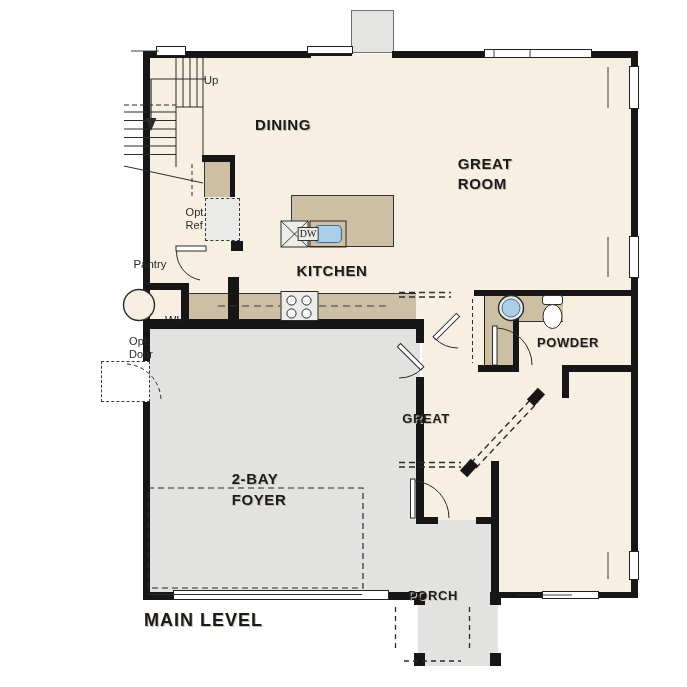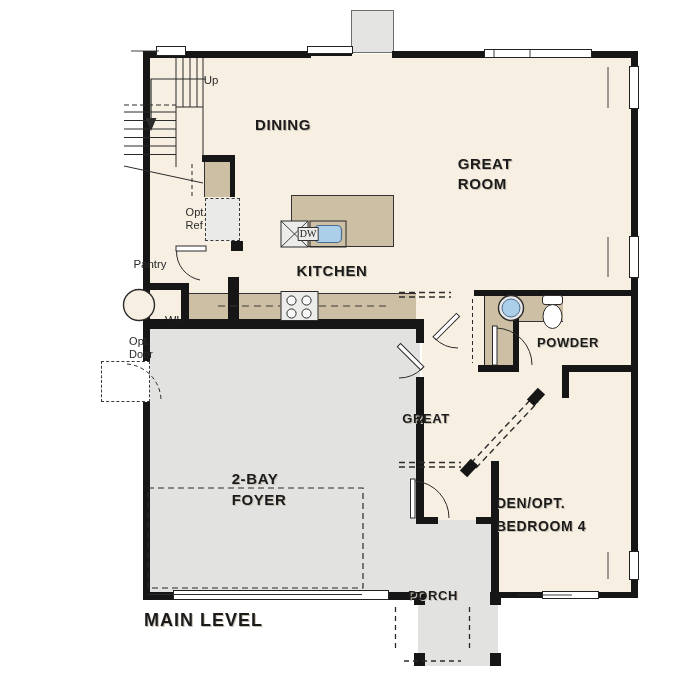--- a/index.html
+++ b/index.html
@@ -178,24 +178,20 @@
   </svg>
 
   <div class="lbl room-lbl" style="left:283px;top:124px;font-size:15px;">DINING</div>
   <div class="lbl room-lbl" style="left:485px;top:174px;font-size:15px;line-height:20px;">
     <span style="display:block">GREAT</span>
     <span style="display:block">ROOM</span>
   </div>
   <div class="lbl room-lbl" style="left:300px;top:270px;font-size:15px;margin-left:32px;">KITCHEN</div>
   <div class="lbl room-lbl" style="left:426px;top:418px;font-size:13px;">GREAT</div>
   <div class="lbl room-lbl" style="left:568px;top:342px;font-size:13px;">POWDER</div>
-  <div class="lbl room-lbl" style="left:541px;top:515px;font-size:14px;line-height:23px;">
-    <span style="display:block">DEN/OPT.</span>
-    <span style="display:block">BEDROOM 4</span>
-  </div>
   <div class="lbl room-lbl" style="left:259px;top:458px;font-size:15px;line-height:21px;margin-top:31px;">
     <span style="display:block">2-BAY</span>
     <span style="display:block">FOYER</span>
   </div>
   <div class="lbl room-lbl" style="left:433px;top:595px;font-size:13px;">PORCH</div>
 
   <div class="abs room-lbl" style="left:118px;top:610px;font-size:18px;letter-spacing:1px;">MAIN LEVEL</div>
 
   <div class="lbl sm" style="left:211px;top:80px;">Up</div>
   <div class="lbl sm" style="left:150px;top:264px;">Pantry</div>

